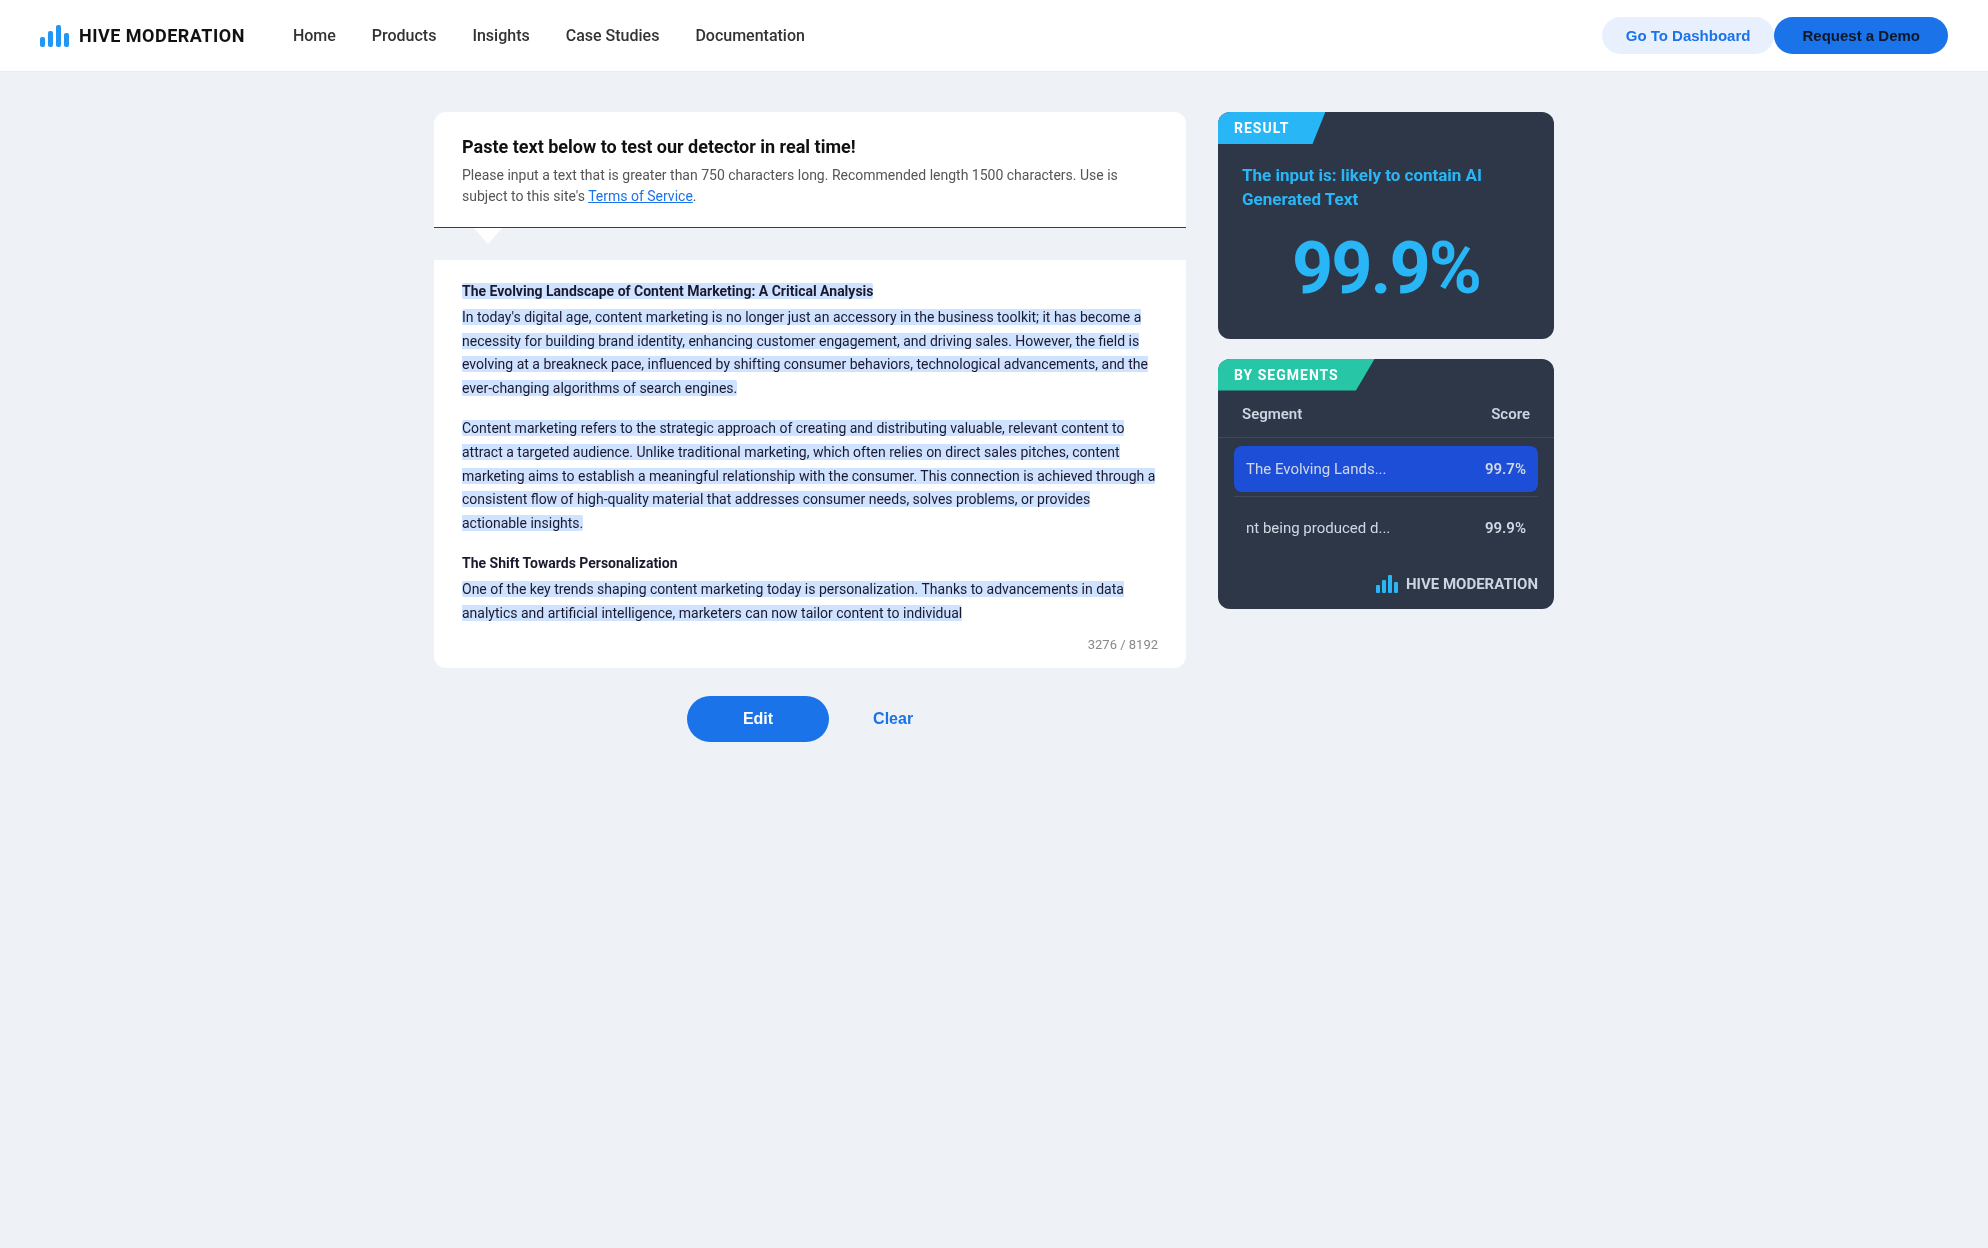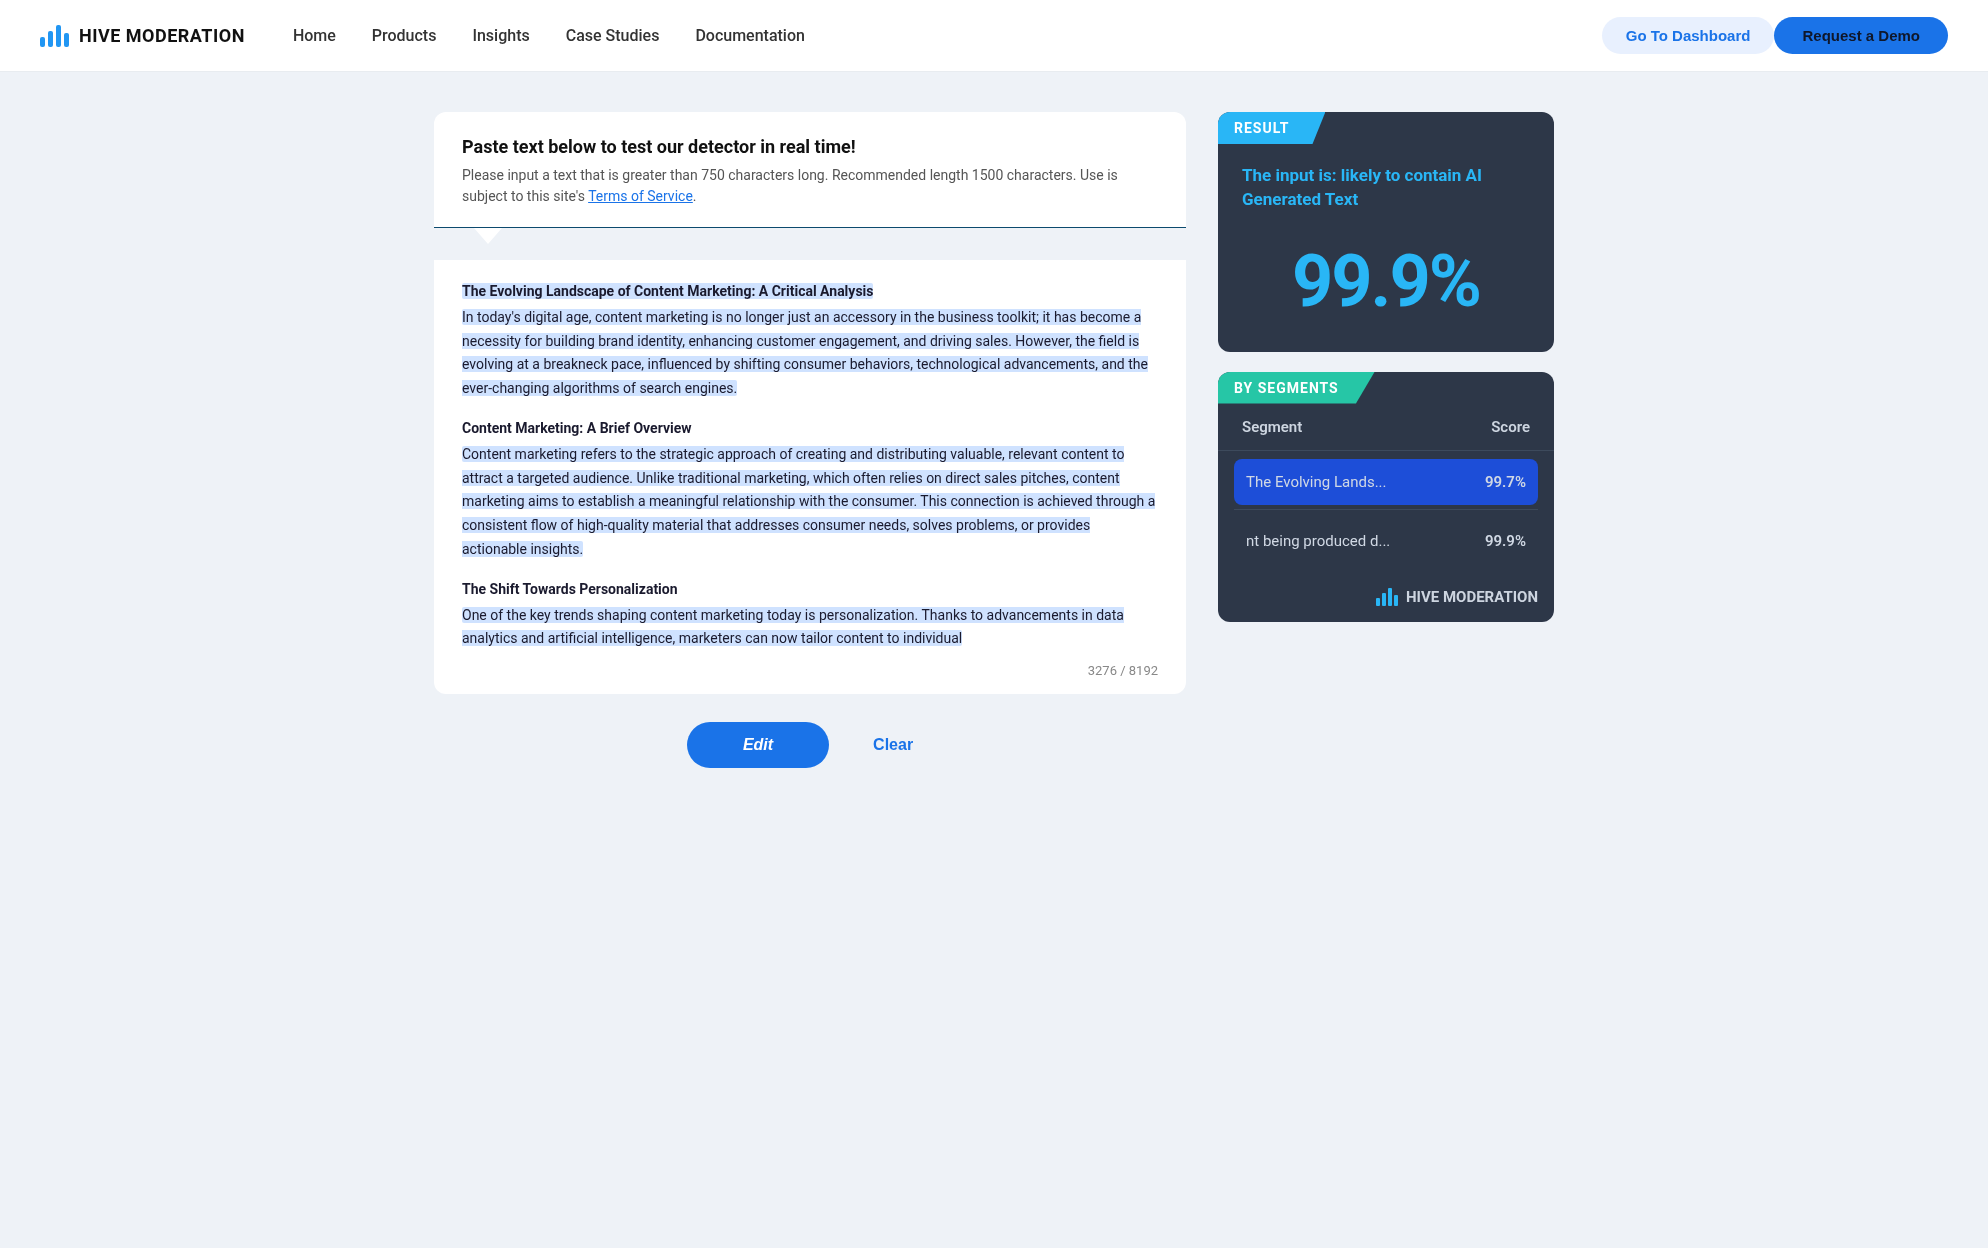--- a/index.html
+++ b/index.html
@@ -160,21 +160,20 @@
     }
     .btn-edit {
       background: #1a73e8;
       color: #fff;
       border: none;
       border-radius: 28px;
       padding: 14px 56px;
       font-size: 16px;
       font-weight: 600;
       cursor: pointer;
-      font-style: italic;
     }
     .btn-clear {
       background: transparent;
       color: #1a73e8;
       border: none;
       font-size: 16px;
       font-weight: 600;
       cursor: pointer;
       padding: 14px 20px;
     }
@@ -206,21 +205,21 @@
     }
     .result-header { background: #29b6f6; }
     .segment-header { background: #26c6a6; }
 
     .card-body {
       padding: 20px 24px 28px;
     }
     .result-label {
       font-size: 17px;
       color: #e0e6ed;
-      margin-bottom: 27px;
+      margin-bottom: 14px;
       line-height: 1.4;
     }
     .result-label span {
       color: #29b6f6;
       font-weight: 700;
     }
     .result-percentage {
       text-align: center;
       font-size: 72px;
       font-weight: 700;
@@ -341,21 +340,20 @@
       <div class="text-content">
         <div class="text-para">
           <div class="para-title">
             <span class="text-highlight">The Evolving Landscape of Content Marketing: A Critical Analysis</span>
           </div>
           <div>
             <span class="text-highlight">In today's digital age, content marketing is no longer just an accessory in the business toolkit; it has become a necessity for building brand identity, enhancing customer engagement, and driving sales. However, the field is evolving at a breakneck pace, influenced by shifting consumer behaviors, technological advancements, and the ever-changing algorithms of search engines.</span>
           </div>
         </div>
         <div class="text-para">
-          <div class="para-title">Content Marketing: A Brief Overview</div>
           <div>
             <span class="text-highlight">Content marketing refers to the strategic approach of creating and distributing valuable, relevant content to attract a targeted audience. Unlike traditional marketing, which often relies on direct sales pitches, content marketing aims to establish a meaningful relationship with the consumer. This connection is achieved through a consistent flow of high-quality material that addresses consumer needs, solves problems, or provides actionable insights.</span>
           </div>
         </div>
         <div class="text-para">
           <div class="para-title">The Shift Towards Personalization</div>
           <div>
             <span class="text-highlight">One of the key trends shaping content marketing today is personalization. Thanks to advancements in data analytics and artificial intelligence, marketers can now tailor content to individual</span>
           </div>
         </div>

